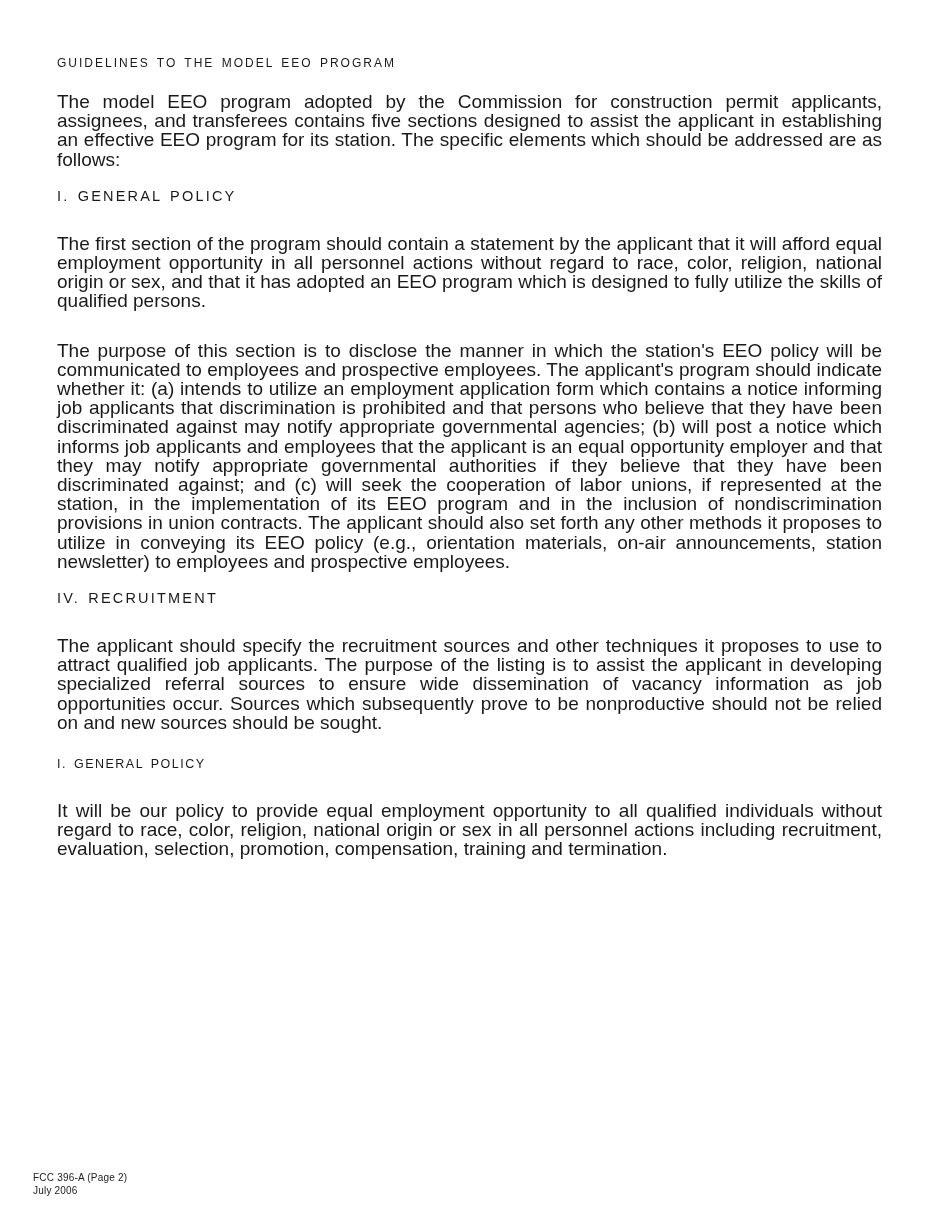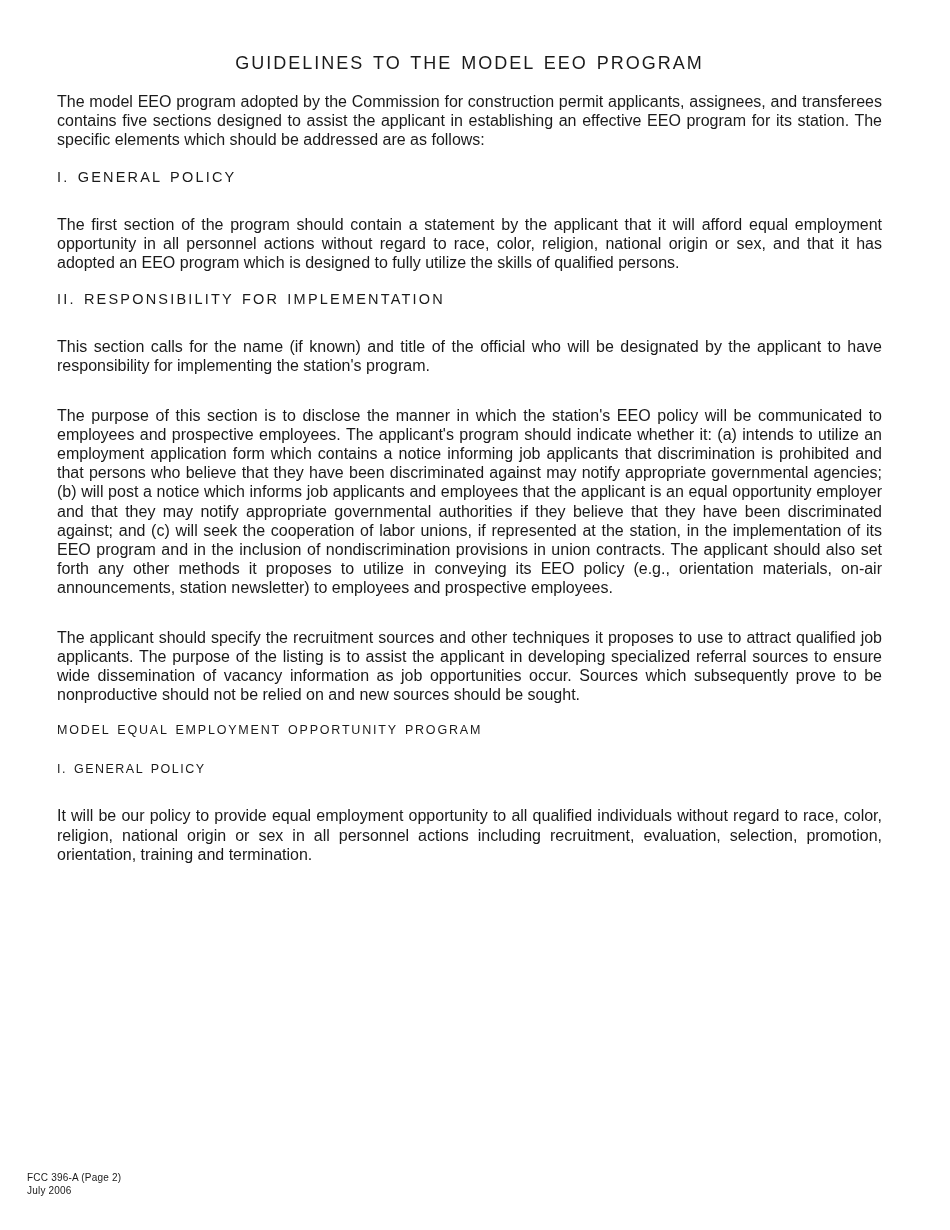--- a/index.html
+++ b/index.html
@@ -16,29 +16,29 @@
     overflow: hidden;
   }
   .page {
     position: relative;
     width: 950px;
     height: 1230px;
     box-sizing: border-box;
     padding: 56px 68px 0 57px;
   }
   .doc-title {
-    text-align: center;
-    font-size: 18px;
+    text-align: left;
+    font-size: 12px;
     letter-spacing: 2px;
     line-height: 14px;
     word-spacing: 2px;
   }
   .para {
     margin: 30px 0 0 0;
-    font-size: 16px;
+    font-size: 19px;
     line-height: 19.2px;
     text-align: justify;
     text-justify: inter-word;
   }
   .section-heading {
     margin: 20px 0 0 0;
     font-size: 14.5px;
     letter-spacing: 2.2px;
     line-height: 15px;
     word-spacing: 2px;
@@ -55,58 +55,54 @@
   }
   .sub-heading {
     margin: 26px 0 0 0;
     font-size: 12.5px;
     letter-spacing: 1.5px;
     line-height: 13px;
     word-spacing: 2px;
   }
   .footer {
     position: absolute;
-    left: 27px;
+    left: 33px;
     top: 1172px;
     font-size: 10px;
     line-height: 12.5px;
     letter-spacing: 0.2px;
   }
 </style>
 </head>
 <body>
 
 <div class="page">
 
   <div class="doc-title">GUIDELINES TO THE MODEL EEO PROGRAM</div>
 
   <p class="para intro">The model EEO program adopted by the Commission for construction permit applicants, assignees, and transferees contains five sections designed to assist the applicant in establishing an effective EEO program for its station. The specific elements which should be addressed are as follows:</p>
 
   <div>
     <div class="section-heading">I. GENERAL POLICY</div>
     <p class="para">The first section of the program should contain a statement by the applicant that it will afford equal employment opportunity in all personnel actions without regard to race, color, religion, national origin or sex, and that it has adopted an EEO program which is designed to fully utilize the skills of qualified persons.</p>
   </div>
 
-  <div>
-    <div class="section-heading">II. RESPONSIBILITY FOR IMPLEMENTATION</div>
-    <p class="para">This section calls for the name (if known) and title of the official who will be designated by the applicant to have responsibility for implementing the station's program.</p>
-  </div>
 
   <div>
     <p class="para">The purpose of this section is to disclose the manner in which the station's EEO policy will be communicated to employees and prospective employees. The applicant's program should indicate whether it: (a) intends to utilize an employment application form which contains a notice informing job applicants that discrimination is prohibited and that persons who believe that they have been discriminated against may notify appropriate governmental agencies; (b) will post a notice which informs job applicants and employees that the applicant is an equal opportunity employer and that they may notify appropriate governmental authorities if they believe that they have been discriminated against; and (c) will seek the cooperation of labor unions, if represented at the station, in the implementation of its EEO program and in the inclusion of nondiscrimination provisions in union contracts. The applicant should also set forth any other methods it proposes to utilize in conveying its EEO policy (e.g., orientation materials, on-air announcements, station newsletter) to employees and prospective employees.</p>
   </div>
 
   <div>
+    <div class="section-heading">IV. RECRUITMENT</div>
     <p class="para">The applicant should specify the recruitment sources and other techniques it proposes to use to attract qualified job applicants. The purpose of the listing is to assist the applicant in developing specialized referral sources to ensure wide dissemination of vacancy information as job opportunities occur. Sources which subsequently prove to be nonproductive should not be relied on and new sources should be sought.</p>
   </div>
 
   <div>
-    <div class="model-heading">MODEL EQUAL EMPLOYMENT OPPORTUNITY PROGRAM</div>
     <div class="sub-heading">I. GENERAL POLICY</div>
-    <p class="para">It will be our policy to provide equal employment opportunity to all qualified individuals without regard to race, color, religion, national origin or sex in all personnel actions including recruitment, evaluation, selection, promotion, orientation, training and termination.</p>
+    <p class="para">It will be our policy to provide equal employment opportunity to all qualified individuals without regard to race, color, religion, national origin or sex in all personnel actions including recruitment, evaluation, selection, promotion, compensation, training and termination.</p>
   </div>
 
   <div class="footer">
     <div>FCC 396-A (Page 2)</div>
     <div>July 2006</div>
   </div>
 
 </div>
 
 </body></html>

